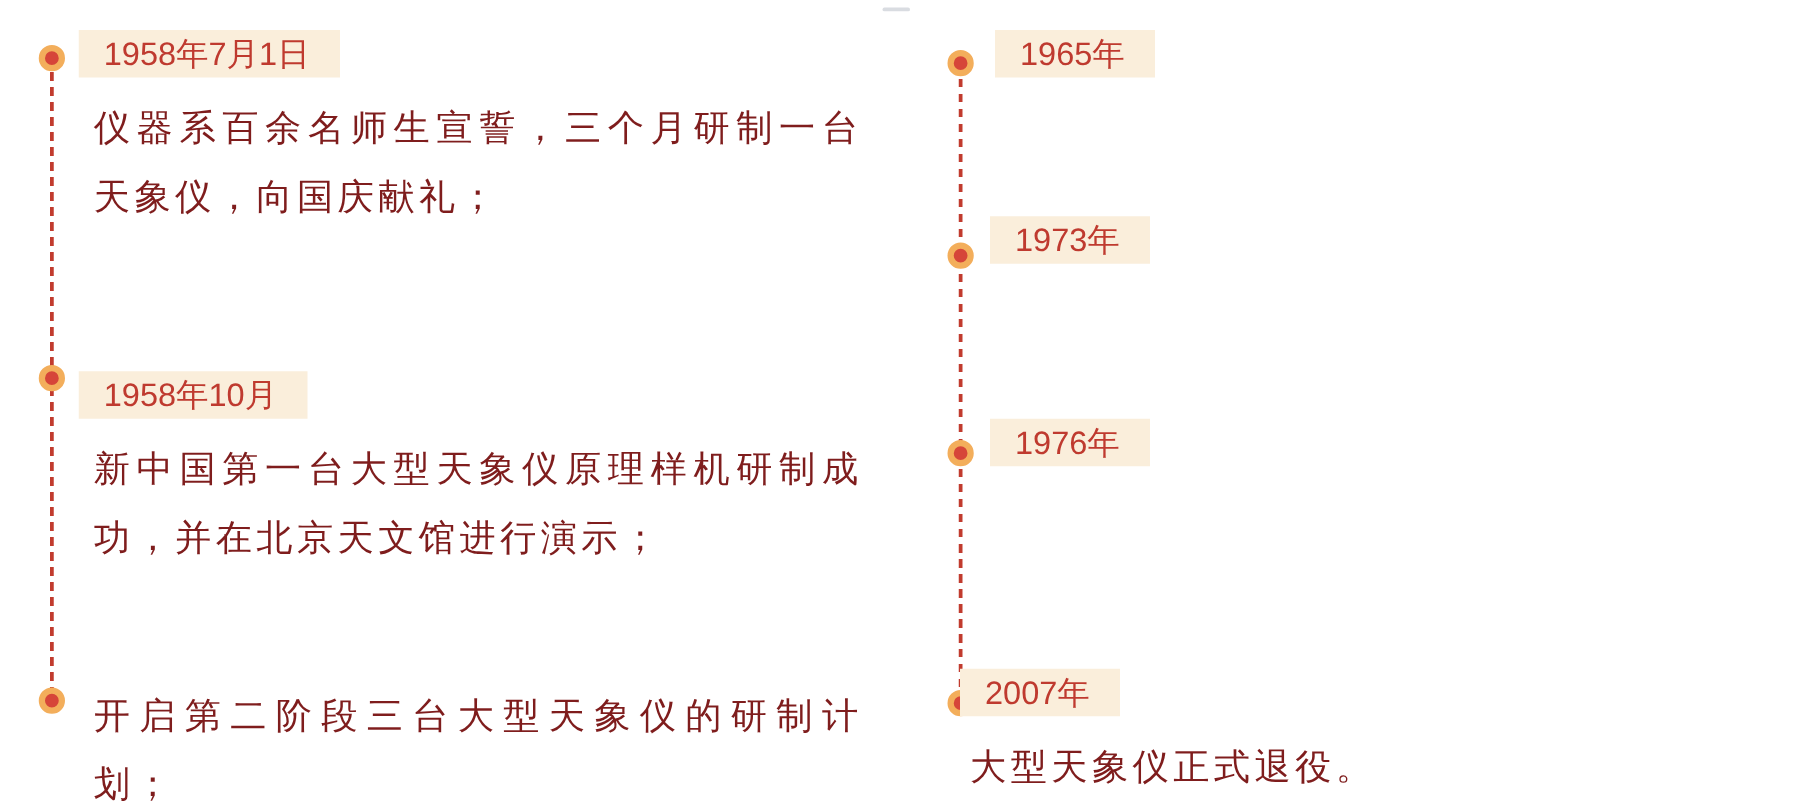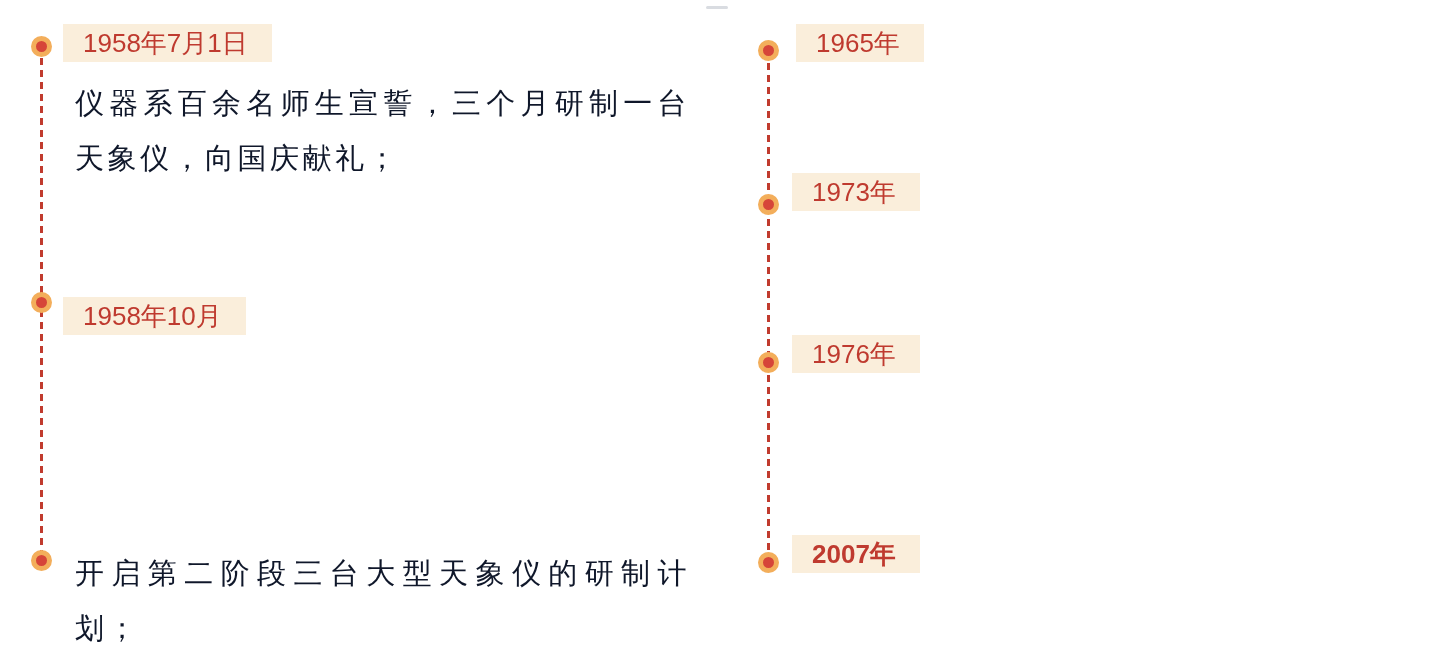--- a/index.html
+++ b/index.html
@@ -53,39 +53,39 @@
   .dot-r2 { left: 758px; top: 352px; }
   .dot-r3 { left: 758px; top: 552px; }
   
   .entry { position: absolute; }
   .e-l0 { left: 63px;  top: 24px;  }
   .e-l1 { left: 63px;  top: 277px; margin-top: 20px; }
   .e-l2 { left: 63px;  top: 532px; }
   .e-r0 { left: 796px; top: 24px;  }
   .e-r1 { left: 792px; top: 173px; }
   .e-r2 { left: 792px; top: 335px; }
-  .e-r3 { left: 792px; top: 535px; font-weight: bold; }
+  .e-r3 { left: 768px; top: 535px; }
   .date-label {
     display: inline-block;
     height: 38px;
     line-height: 38px;
     padding: 0 24px 0 20px;
     background: #faeedb;
     color: #bf3a2f;
     font-size: 26px;
     white-space: nowrap;
   }
   .desc {
     margin-top: 14px;
     margin-left: 12px;
     width: 615px;
     font-size: 29px;
     line-height: 55px;
     letter-spacing: 3.5px;
-    color: #0f172a;
+    color: #7f1d1d;
     text-align: justify;
     text-justify: inter-character;
   }
   .col-right .desc { margin-left: 8px; width: 620px; }
 </style>
 </head>
 <body>
 
 <div class="canvas">
 
@@ -102,20 +102,21 @@
       <div class="date-label">
         <span>1958年7月1日</span>
       </div>
       <p class="desc">仪器系百余名师生宣誓，三个月研制一台天象仪，向国庆献礼；</p>
     </div>
 
     <div class="entry e-l1">
       <div class="date-label">
         <span>1958年10月</span>
       </div>
+      <p class="desc">新中国第一台大型天象仪原理样机研制成功，并在北京天文馆进行演示；</p>
     </div>
 
     <div class="entry e-l2">
       <p class="desc">开启第二阶段三台大型天象仪的研制计划；</p>
     </div>
   </div>
 
   <div class="col col-right">
     <span class="vline vline-right"></span>
 
@@ -139,16 +140,17 @@
     <div class="entry e-r2">
       <div class="date-label">
         <span>1976年</span>
       </div>
     </div>
 
     <div class="entry e-r3">
       <div class="date-label">
         <span>2007年</span>
       </div>
+      <p class="desc">大型天象仪正式退役。</p>
     </div>
   </div>
 
 </div>
 
 </body></html>

